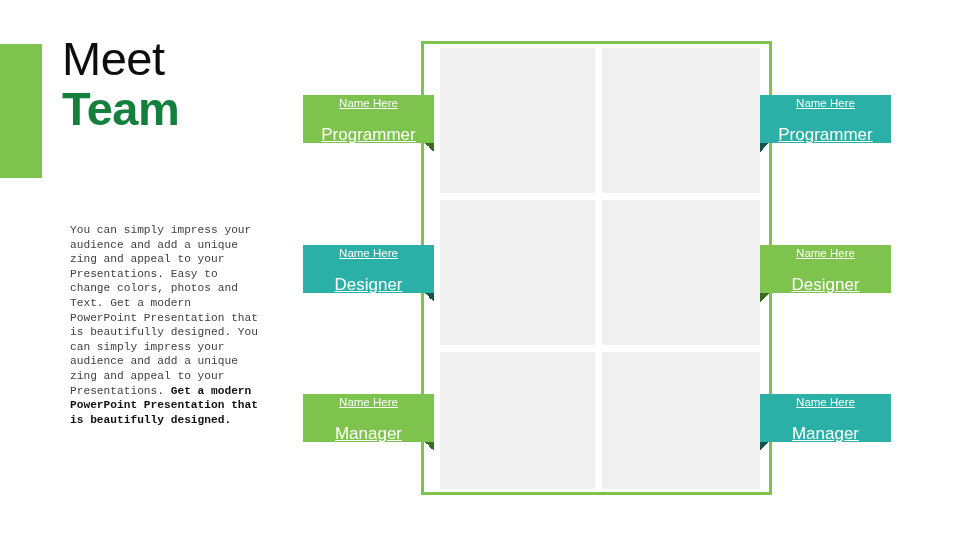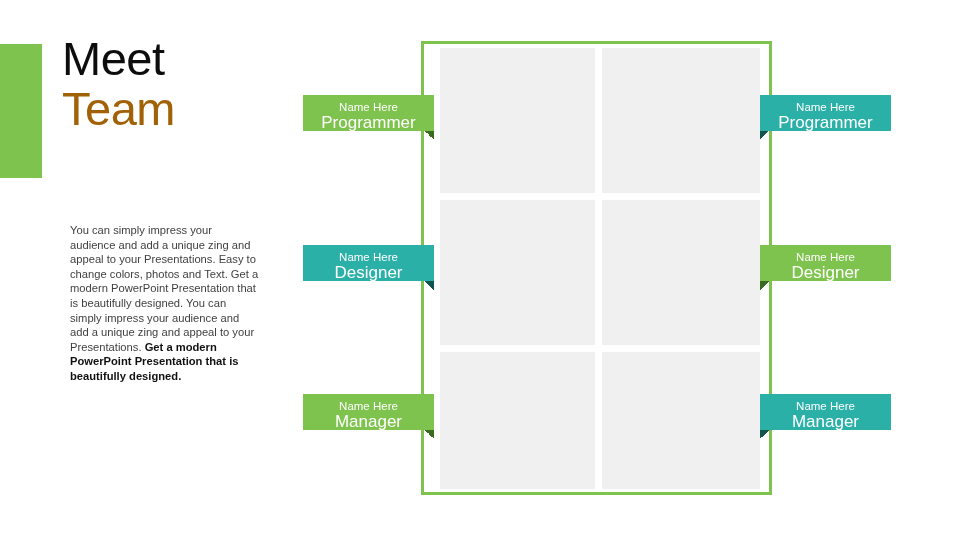--- a/index.html
+++ b/index.html
@@ -21,26 +21,26 @@
     background:#7ec34d;
   }
 
   
   .title{
     position:absolute;left:62px;top:34px;width:250px;
     font-size:47px;line-height:50px;font-weight:400;
     color:#0d0d0d;letter-spacing:-0.5px;
   }
   .title .ln{display:block;}
-  .title .ln.accent{color:#a16207;}
+  .title .ln.accent{color:#15803d;font-weight:bold;}
 
   
   .body-copy{
     position:absolute;left:70px;top:223px;width:190px;
-    font-size:11.2px;line-height:14.6px;color:#3f3f3f;
+    font-size:11.2px;line-height:14.6px;color:#3f3f3f;font-family:Liberation Mono, monospace;
   }
   .body-copy .tail{color:#111111;font-weight:600;}
 
   
   .frame{
     position:absolute;left:421px;top:41px;width:351px;height:454px;
     border:3px solid #7ec34d;
     box-sizing:border-box;
     background:transparent;
   }
@@ -53,25 +53,26 @@
     position:absolute;background:#f0f0f0;
   }
   .photo.c0{left:0;width:155px;}
   .photo.c1{left:162px;width:158px;}
   .photo.r0{top:0;height:145px;}
   .photo.r1{top:152px;height:145px;}
   .photo.r2{top:304px;height:137px;}
 
   
   .ribbon{
-    position:absolute;height:36px;
+    position:absolute;height:48px;
     display:flex;flex-direction:column;
-    align-items:center;justify-content:flex-end;
+    align-items:center;justify-content:space-between;
     color:#ffffff;
     box-sizing:border-box;
+    text-decoration:underline;
   }
   .ribbon .nm{font-size:11.5px;line-height:16px;}
   .ribbon .rl{font-size:17px;line-height:16px;}
   .ribbon .fold{
     position:absolute;bottom:-9px;width:9px;height:9px;
   }
   
   .ribbon.left{left:303px;width:131px;}
   .ribbon.left .fold{right:0;}
   

